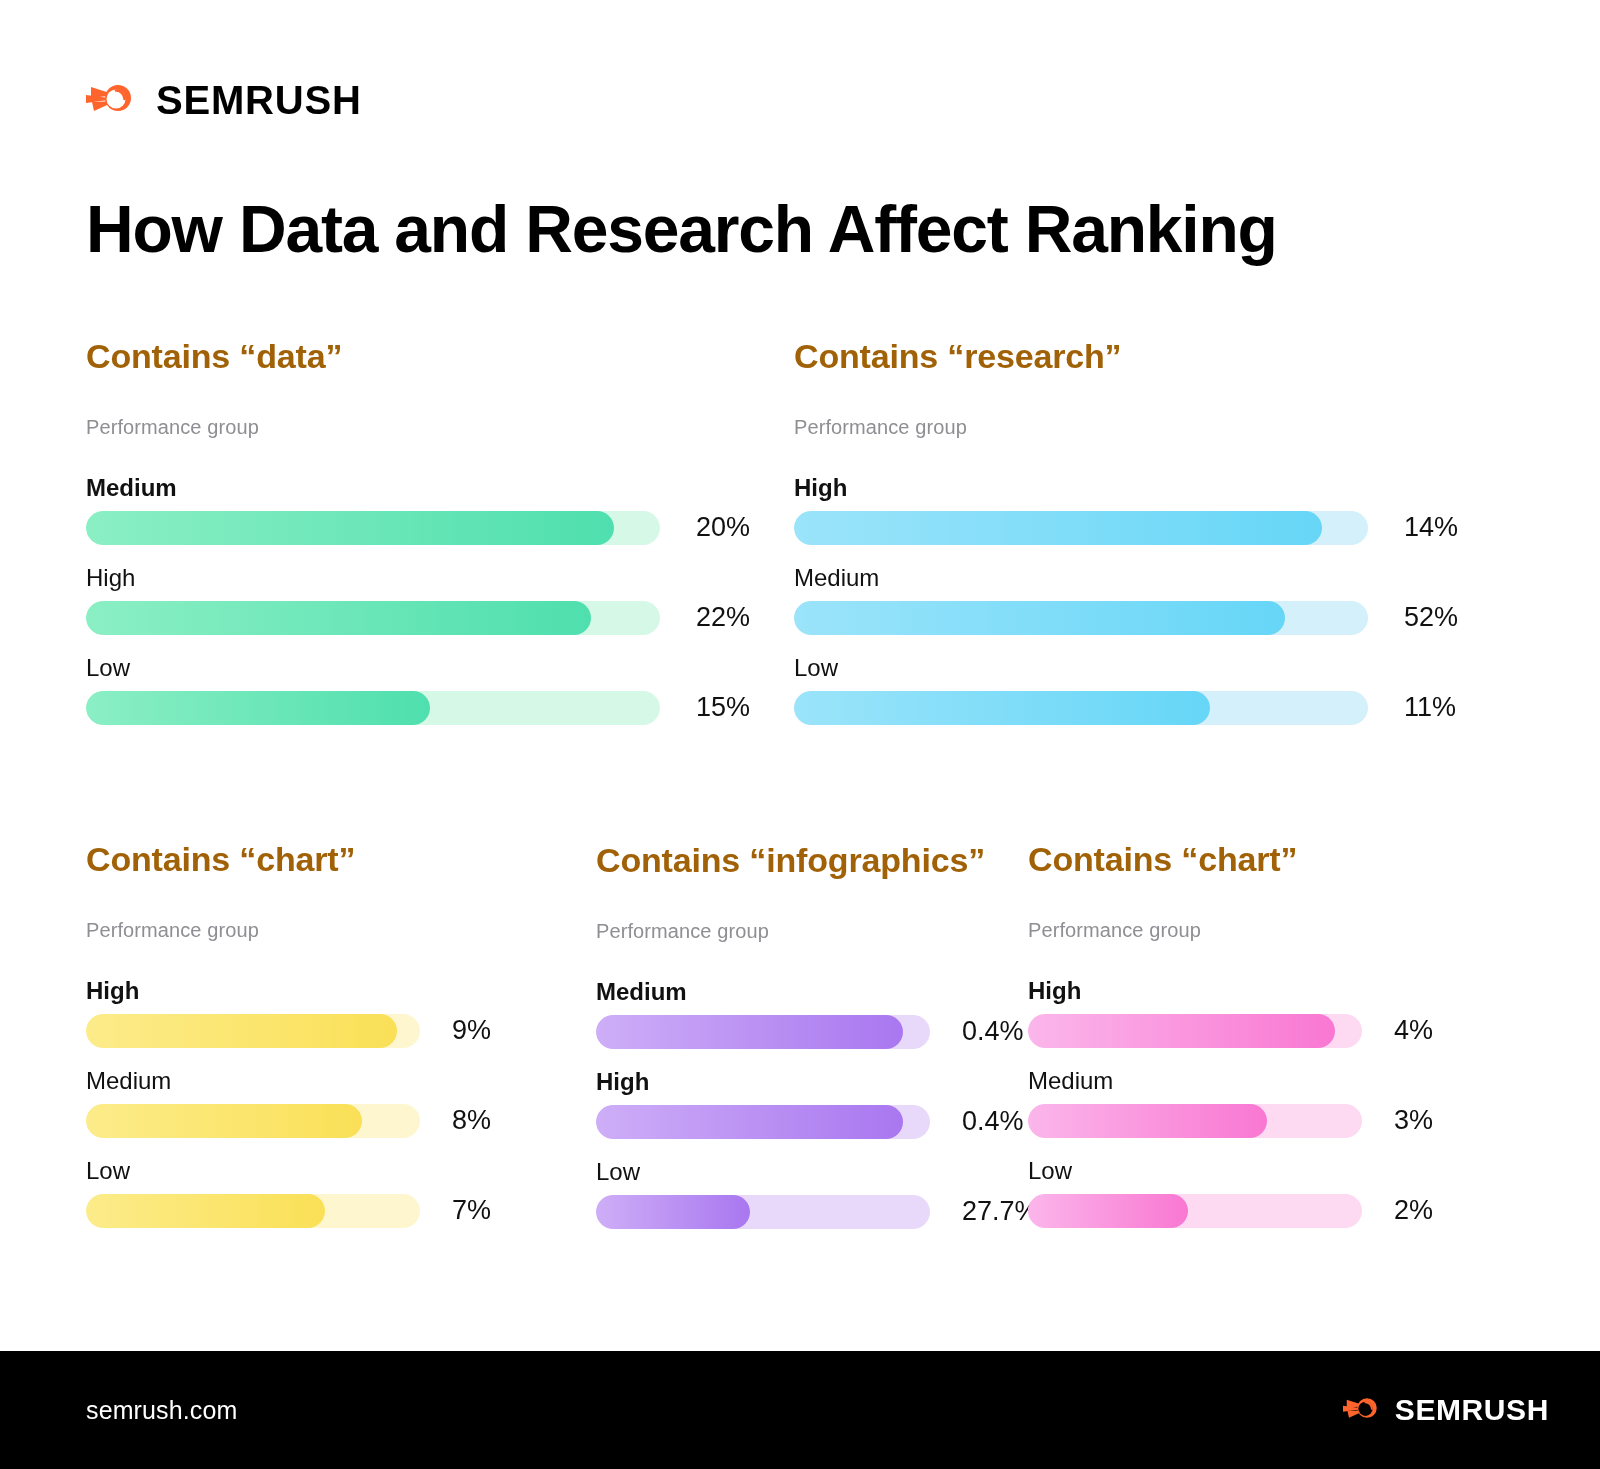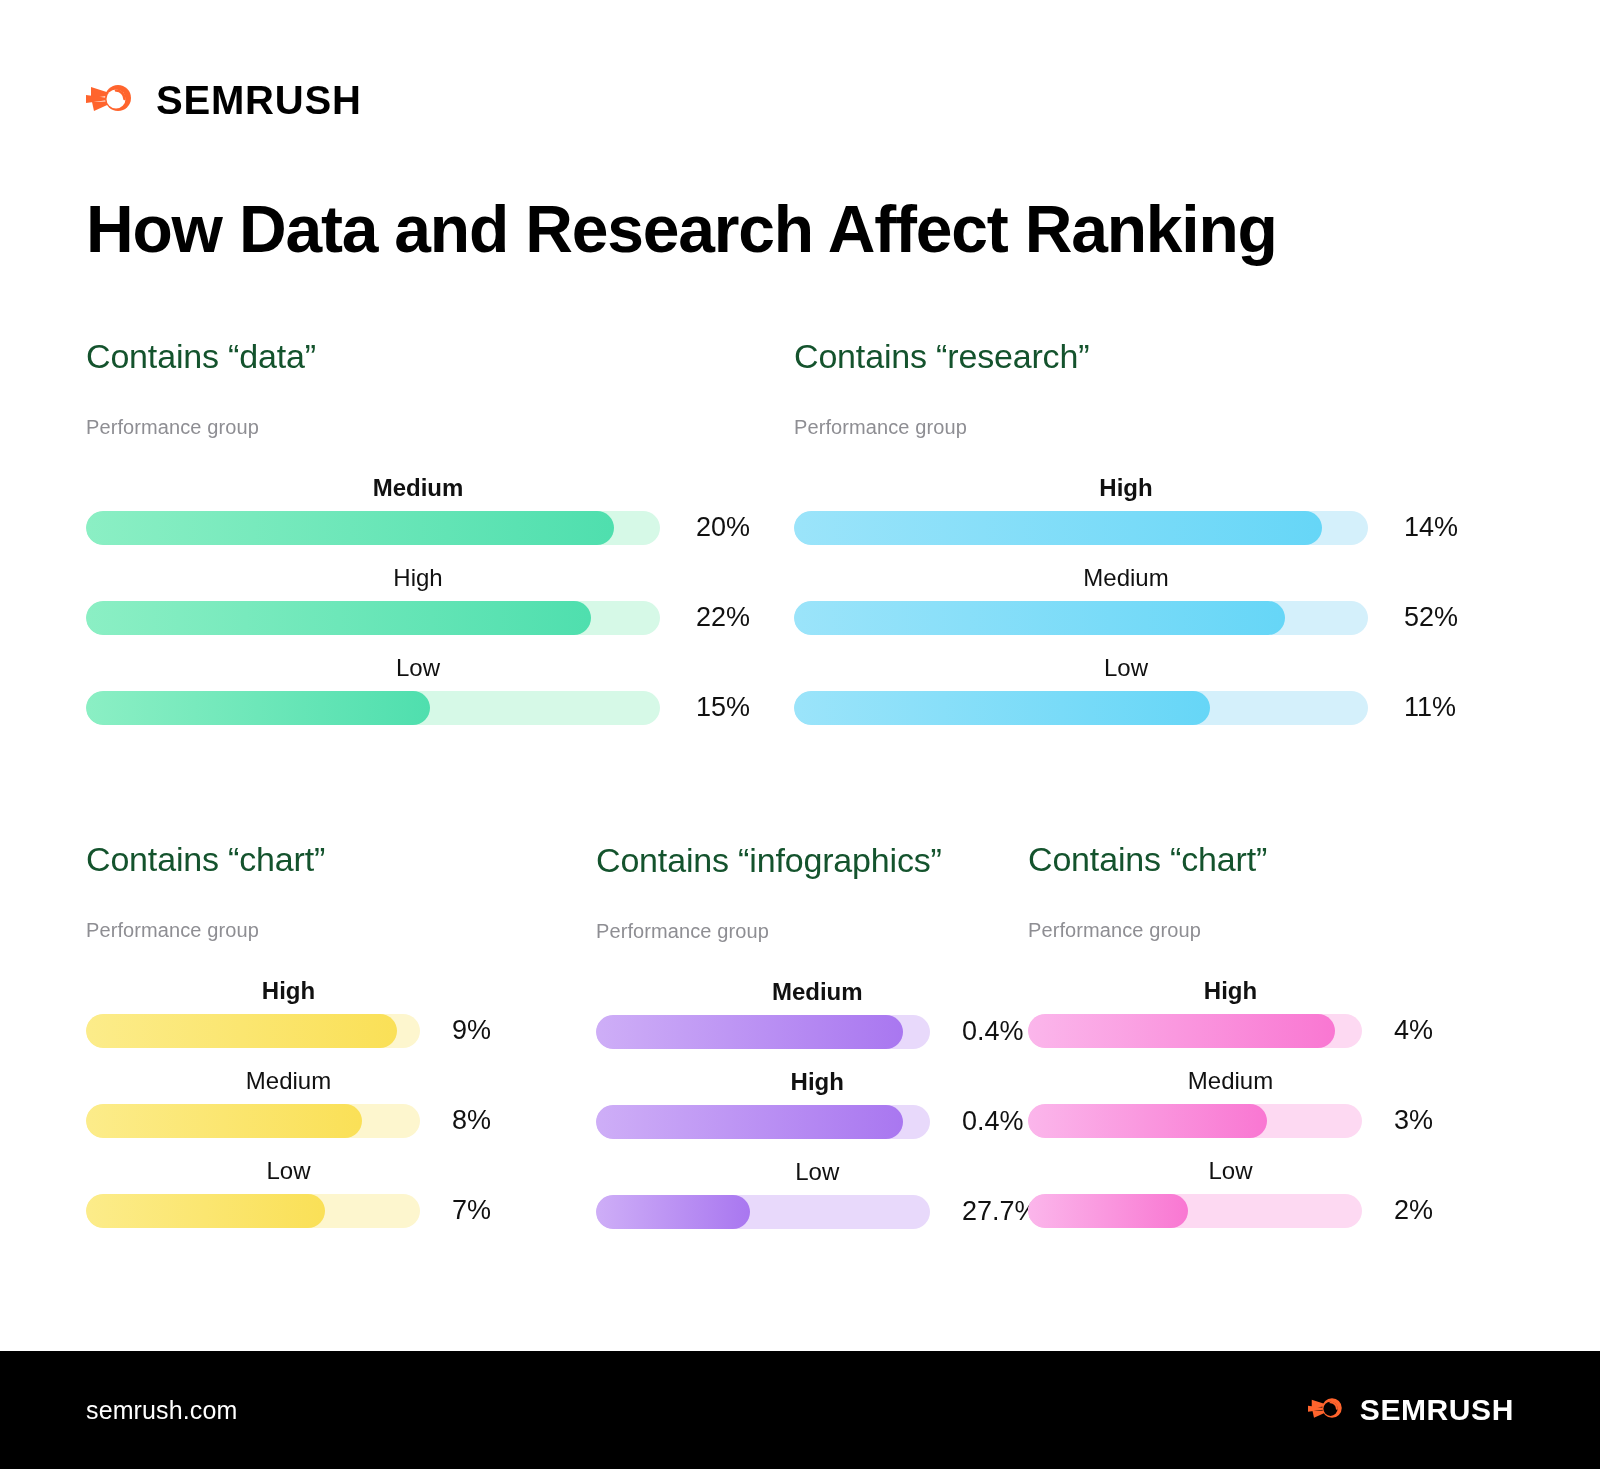--- a/index.html
+++ b/index.html
@@ -49,22 +49,22 @@
     color: #000000;
     line-height: 1.12;
     white-space: nowrap;
   }
 
   
   .panel { position: absolute; }
 
   .panel-title {
     font-size: 34px;
-    font-weight: 400;
-    color: #14532d;
+    font-weight: 700;
+    color: #a16207;
     letter-spacing: -0.005em;
     line-height: 1.2;
     white-space: nowrap;
   }
 
   .panel-subtitle {
     margin-top: 38px;
     font-size: 20px;
     font-weight: 400;
     color: #8e8e93;
@@ -76,21 +76,20 @@
 
   .row { margin-bottom: 18px; }
   .row:last-child { margin-bottom: 0; }
 
   .row-label {
     font-size: 24px;
     color: #111111;
     line-height: 1.25;
     margin-bottom: 8px;
     font-weight: 400;
-    text-align: center;
   }
   .row.first .row-label { font-weight: 700; }
 
   .bar-line {
     display: flex;
     align-items: center;
   }
 
   .bar-track {
     height: 34px;
@@ -127,21 +126,21 @@
   .footer {
     position: absolute;
     left: 0;
     bottom: 0;
     width: 1600px;
     height: 118px;
     background: #000000;
     display: flex;
     align-items: center;
     justify-content: space-between;
-    padding: 0 86px 0 86px;
+    padding: 0 51px 0 86px;
   }
   .footer-url {
     font-size: 25px;
     color: #ffffff;
     font-weight: 400;
     letter-spacing: 0.005em;
   }
   .footer-logo {
     display: flex;
     align-items: center;

